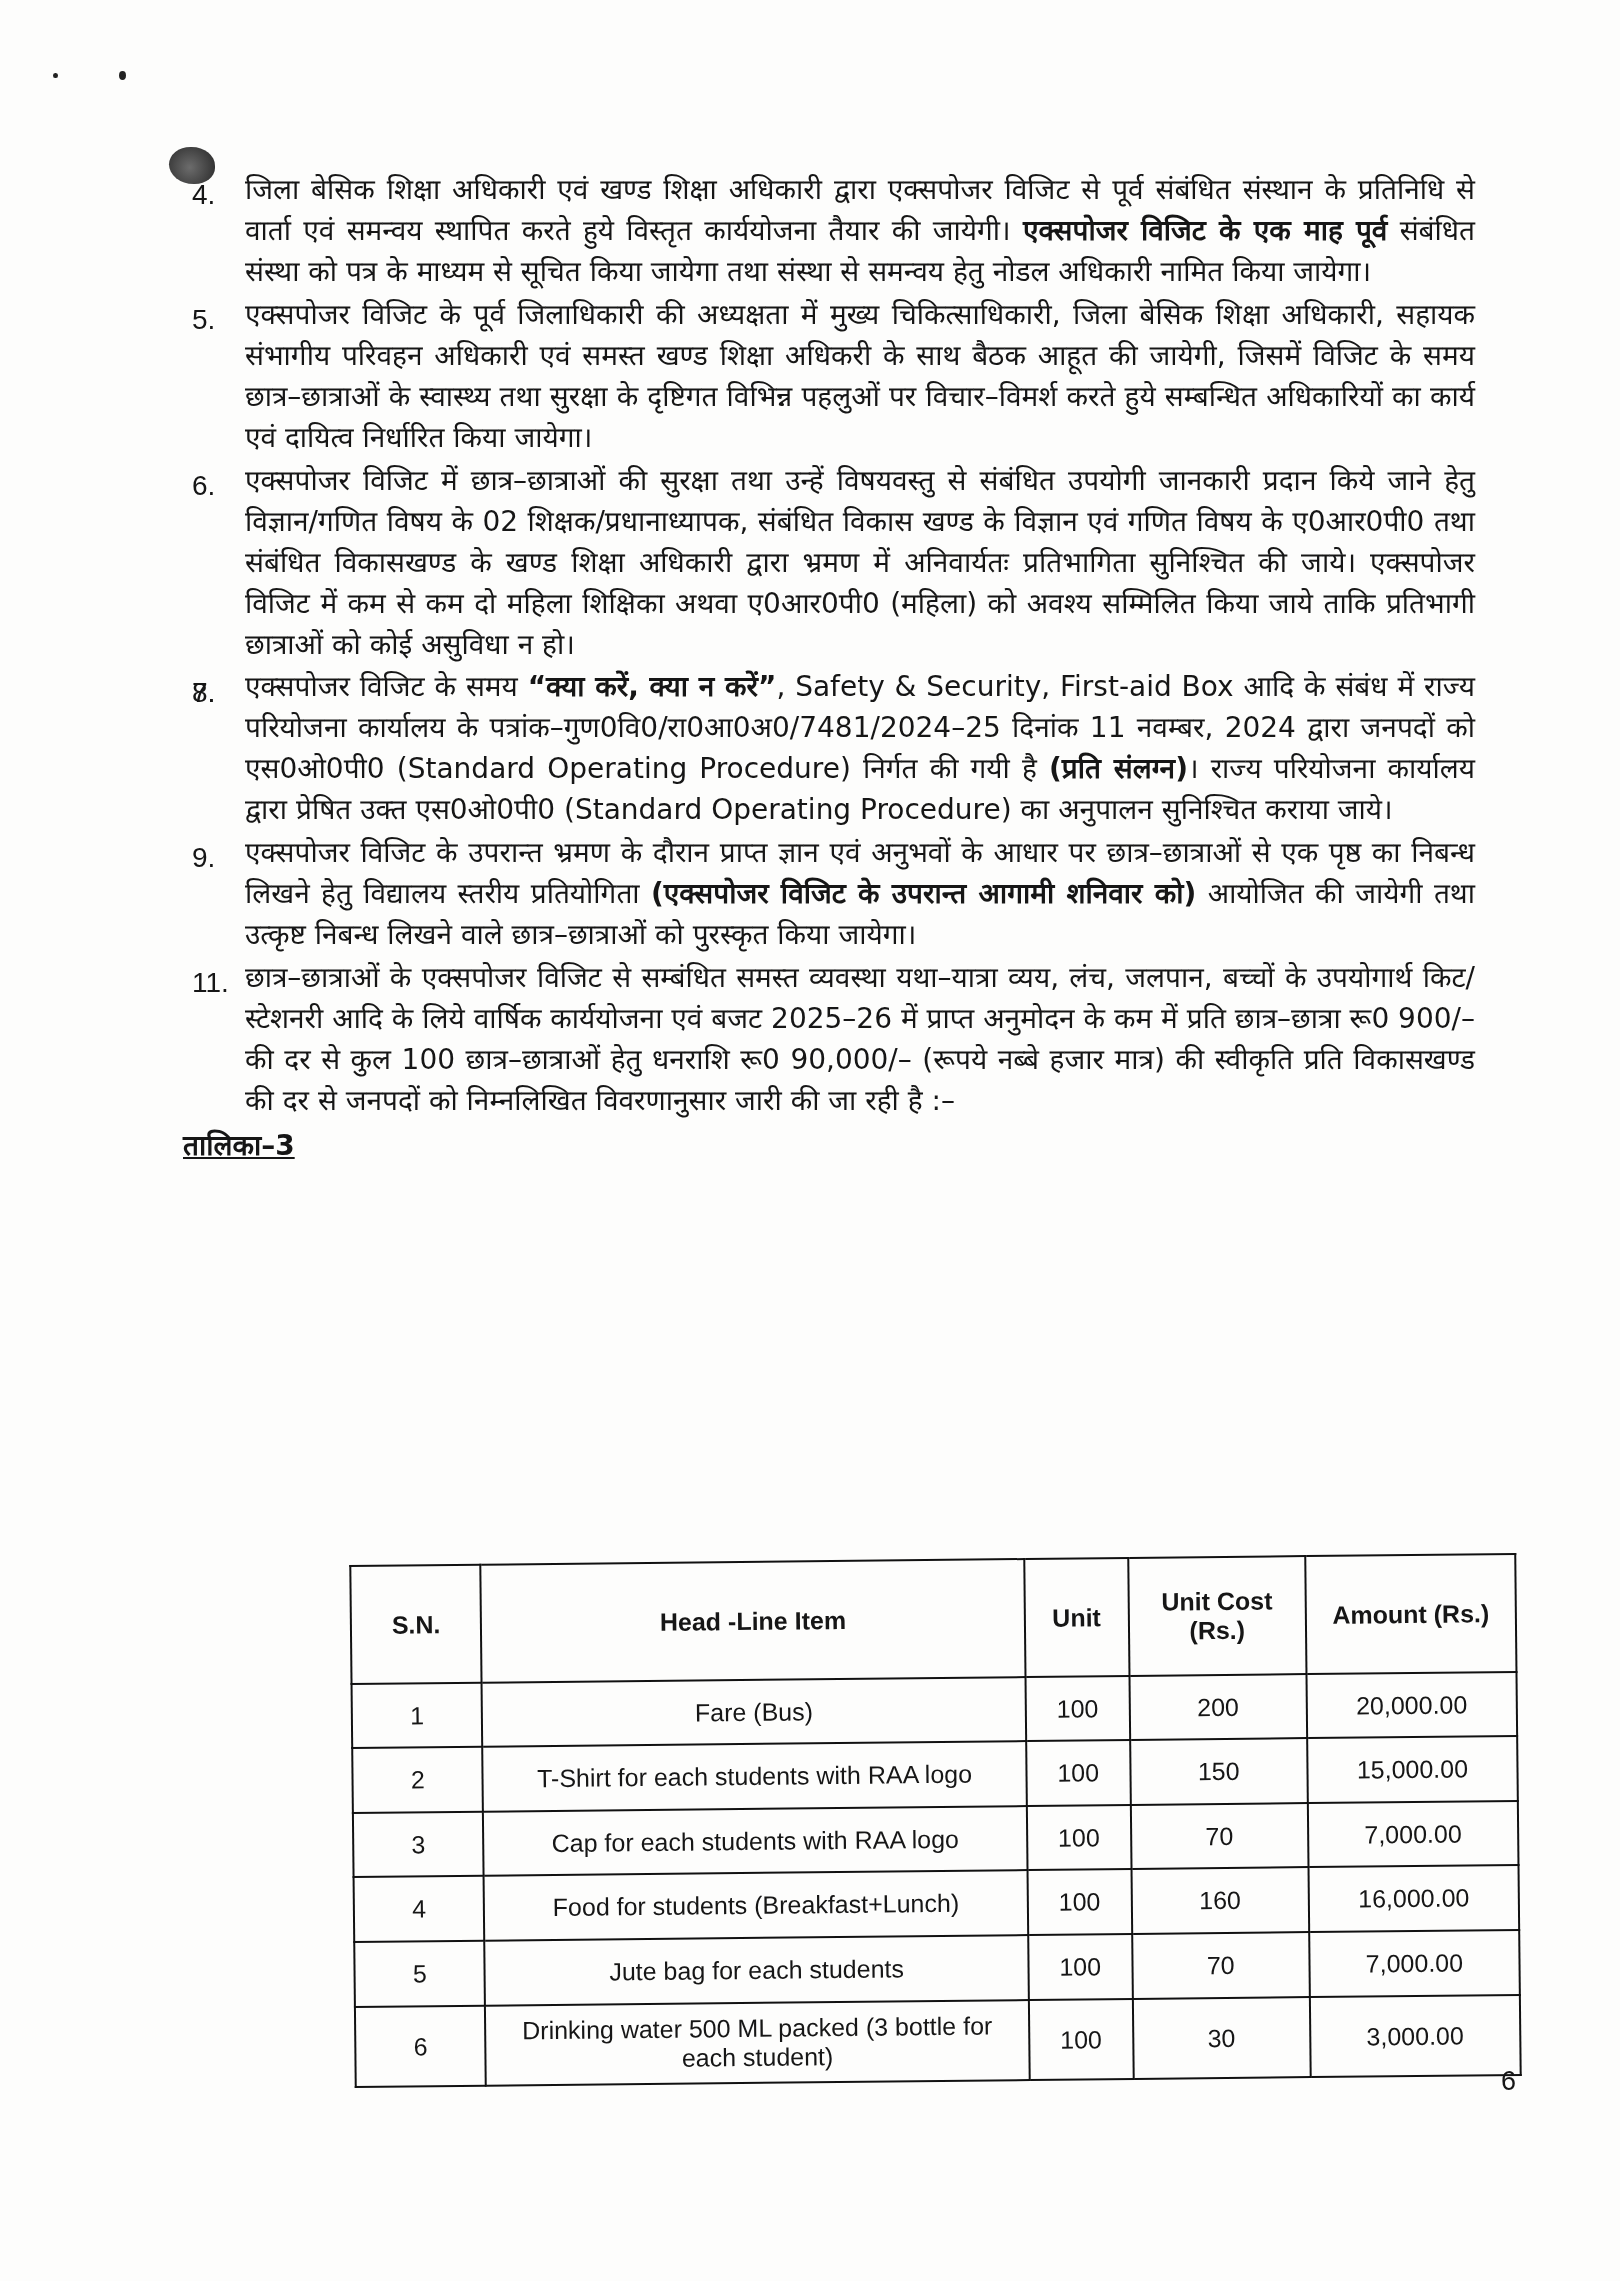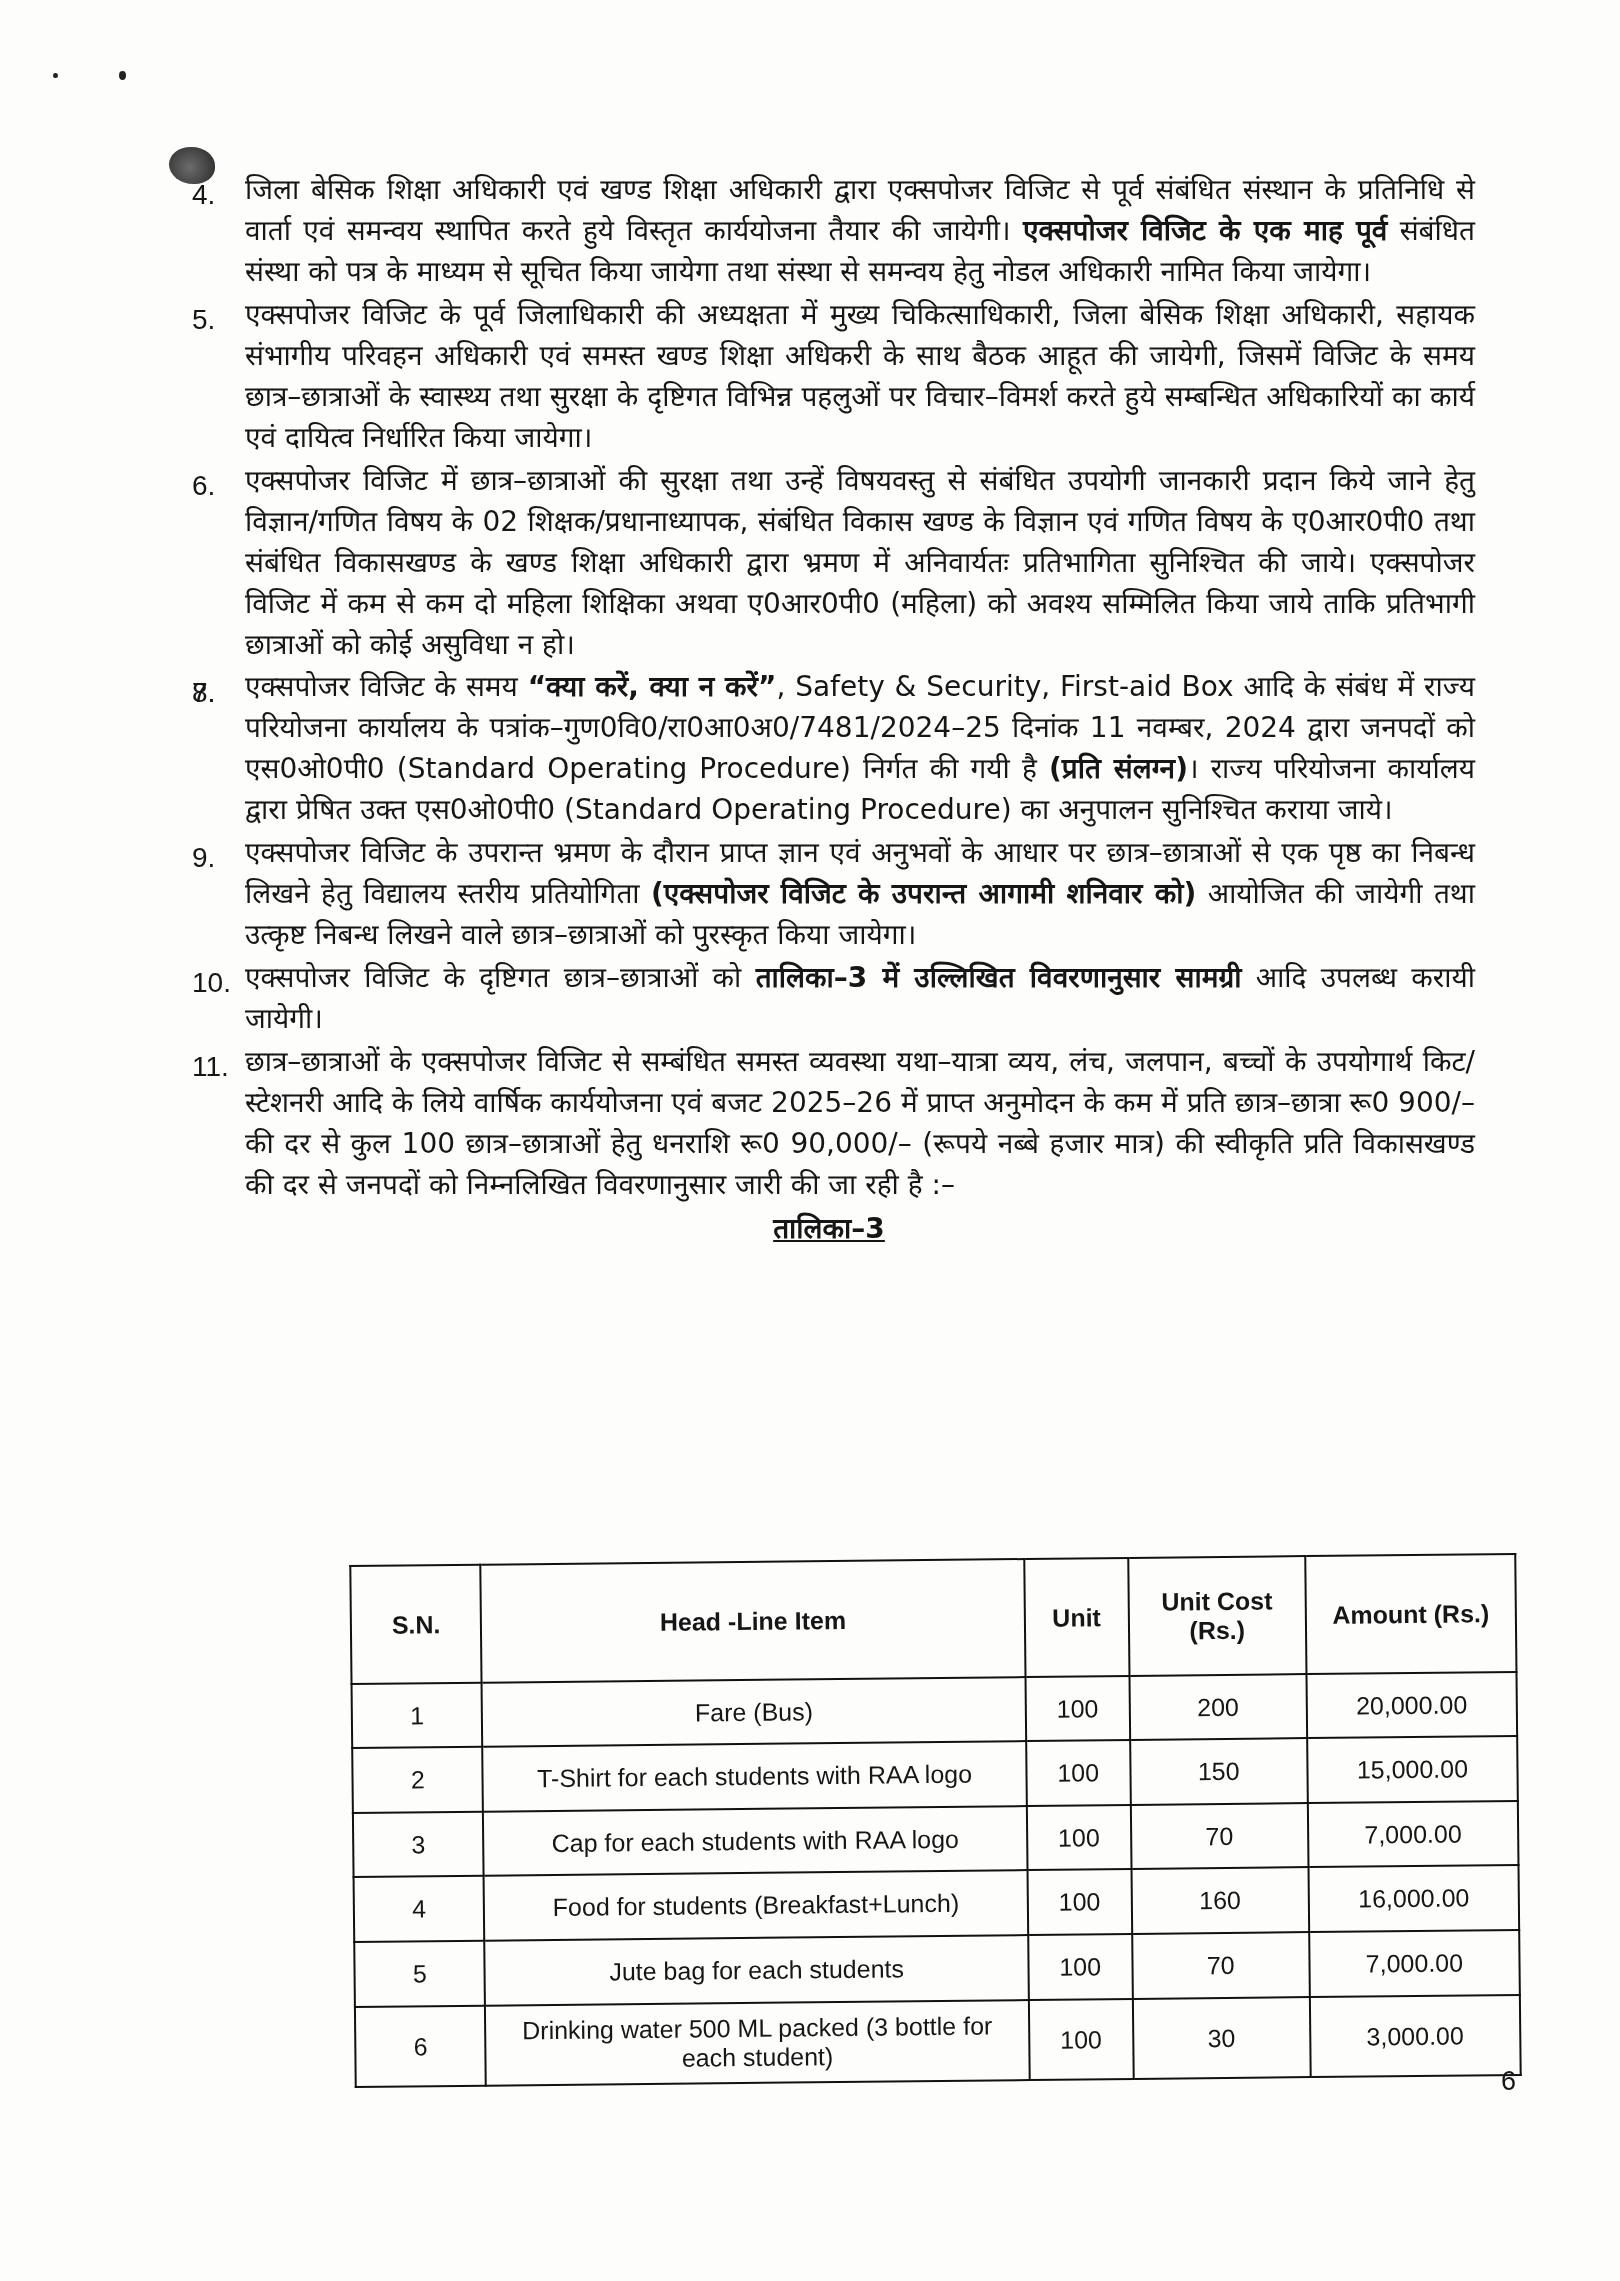--- a/index.html
+++ b/index.html
@@ -25,21 +25,21 @@
     position: relative; padding-left: 62px;
     font-size: 28px; line-height: 41px;
     text-align: justify; margin-bottom: 1.8px;
   }
   .item .num {
     position: absolute; left: 9px; top: 5.3px;
     font-family: "Liberation Sans", sans-serif; font-size: 28px;
   }
   .item b { font-weight: bold; }
   .table-title {
-    text-align: center; font-size: 28px; font-weight: bold;
+    font-size: 28px; font-weight: bold;
     text-decoration: underline; margin: 3.6px 0 36px 0;
   }
   table.budget {
     position: absolute; left: 352px; top: 1559px; width: 1167px;
     border-collapse: collapse; transform: rotate(-0.6deg);
     font-family: "Liberation Sans", sans-serif;
   }
   table.budget th, table.budget td {
     border: 2.7px solid #111; text-align: center; vertical-align: middle;
     font-size: 25px; padding: 5.3px 7.1px; line-height: 28.5px;
@@ -65,21 +65,20 @@
 <div class="punch-hole"></div>
 
 <div class="content">
   <div id="items-list">
       <div class="item"><span class="num">4.</span><span>जिला बेसिक शिक्षा अधिकारी एवं खण्ड शिक्षा अधिकारी द्वारा एक्सपोजर विजिट से पूर्व संबंधित संस्थान के प्रतिनिधि से वार्ता एवं समन्वय स्थापित करते हुये विस्तृत कार्ययोजना तैयार की जायेगी। </span><b>एक्सपोजर विजिट के एक माह पूर्व</b><span> संबंधित संस्था को पत्र के माध्यम से सूचित किया जायेगा तथा संस्था से समन्वय हेतु नोडल अधिकारी नामित किया जायेगा।</span></div>
       <div class="item"><span class="num">5.</span><span>एक्सपोजर विजिट के पूर्व जिलाधिकारी की अध्यक्षता में मुख्य चिकित्साधिकारी, जिला बेसिक शिक्षा अधिकारी, सहायक संभागीय परिवहन अधिकारी एवं समस्त खण्ड शिक्षा अधिकरी के साथ बैठक आहूत की जायेगी, जिसमें विजिट के समय छात्र–छात्राओं के स्वास्थ्य तथा सुरक्षा के दृष्टिगत विभिन्न पहलुओं पर विचार–विमर्श करते हुये सम्बन्धित अधिकारियों का कार्य एवं दायित्व निर्धारित किया जायेगा।</span></div>
       <div class="item"><span class="num">6.</span><span>एक्सपोजर विजिट में छात्र–छात्राओं की सुरक्षा तथा उन्हें विषयवस्तु से संबंधित उपयोगी जानकारी प्रदान किये जाने हेतु विज्ञान/गणित विषय के 02 शिक्षक/प्रधानाध्यापक, संबंधित विकास खण्ड के विज्ञान एवं गणित विषय के ए0आर0पी0 तथा संबंधित विकासखण्ड के खण्ड शिक्षा अधिकारी द्वारा भ्रमण में अनिवार्यतः प्रतिभागिता सुनिश्चित की जाये। एक्सपोजर विजिट में कम से कम दो महिला शिक्षिका अथवा ए0आर0पी0 (महिला) को अवश्य सम्मिलित किया जाये ताकि प्रतिभागी छात्राओं को कोई असुविधा न हो।</span></div>
       <div class="item"><span class="num">7.</span></div>
       <div class="item"><span class="num">8.</span><span>एक्सपोजर विजिट के समय </span><b>“क्या करें, क्या न करें”</b><span>, Safety &amp; Security, First-aid Box आदि के संबंध में राज्य परियोजना कार्यालय के पत्रांक–गुण0वि0/रा0आ0अ0/7481/2024–25 दिनांक 11 नवम्बर, 2024 द्वारा जनपदों को एस0ओ0पी0 (Standard Operating Procedure) निर्गत की गयी है </span><b>(प्रति संलग्न)</b><span>। राज्य परियोजना कार्यालय द्वारा प्रेषित उक्त एस0ओ0पी0 (Standard Operating Procedure) का अनुपालन सुनिश्चित कराया जाये।</span></div>
       <div class="item"><span class="num">9.</span><span>एक्सपोजर विजिट के उपरान्त भ्रमण के दौरान प्राप्त ज्ञान एवं अनुभवों के आधार पर छात्र–छात्राओं से एक पृष्ठ का निबन्ध लिखने हेतु विद्यालय स्तरीय प्रतियोगिता </span><b>(एक्सपोजर विजिट के उपरान्त आगामी शनिवार को)</b><span> आयोजित की जायेगी तथा उत्कृष्ट निबन्ध लिखने वाले छात्र–छात्राओं को पुरस्कृत किया जायेगा।</span></div>
-      <div class="item"><span class="num">10.</span><span>एक्सपोजर विजिट के दृष्टिगत छात्र–छात्राओं को </span><b>तालिका–3 में उल्लिखित विवरणानुसार सामग्री</b><span> आदि उपलब्ध करायी जायेगी।</span></div>
       <div class="item"><span class="num">11.</span><span>छात्र–छात्राओं के एक्सपोजर विजिट से सम्बंधित समस्त व्यवस्था यथा–यात्रा व्यय, लंच, जलपान, बच्चों के उपयोगार्थ किट/स्टेशनरी आदि के लिये वार्षिक कार्ययोजना एवं बजट 2025–26 में प्राप्त अनुमोदन के कम में प्रति छात्र–छात्रा रू0 900/– की दर से कुल 100 छात्र–छात्राओं हेतु धनराशि रू0 90,000/– (रूपये नब्बे हजार मात्र) की स्वीकृति प्रति विकासखण्ड की दर से जनपदों को निम्नलिखित विवरणानुसार जारी की जा रही है :–</span></div>
     </div>
   <div class="table-title">तालिका–3</div>
 </div>
 
 <table class="budget">
   <thead>
     <tr>
       <th class="col-sn">S.N.</th>
       <th class="col-item">Head -Line Item</th>

